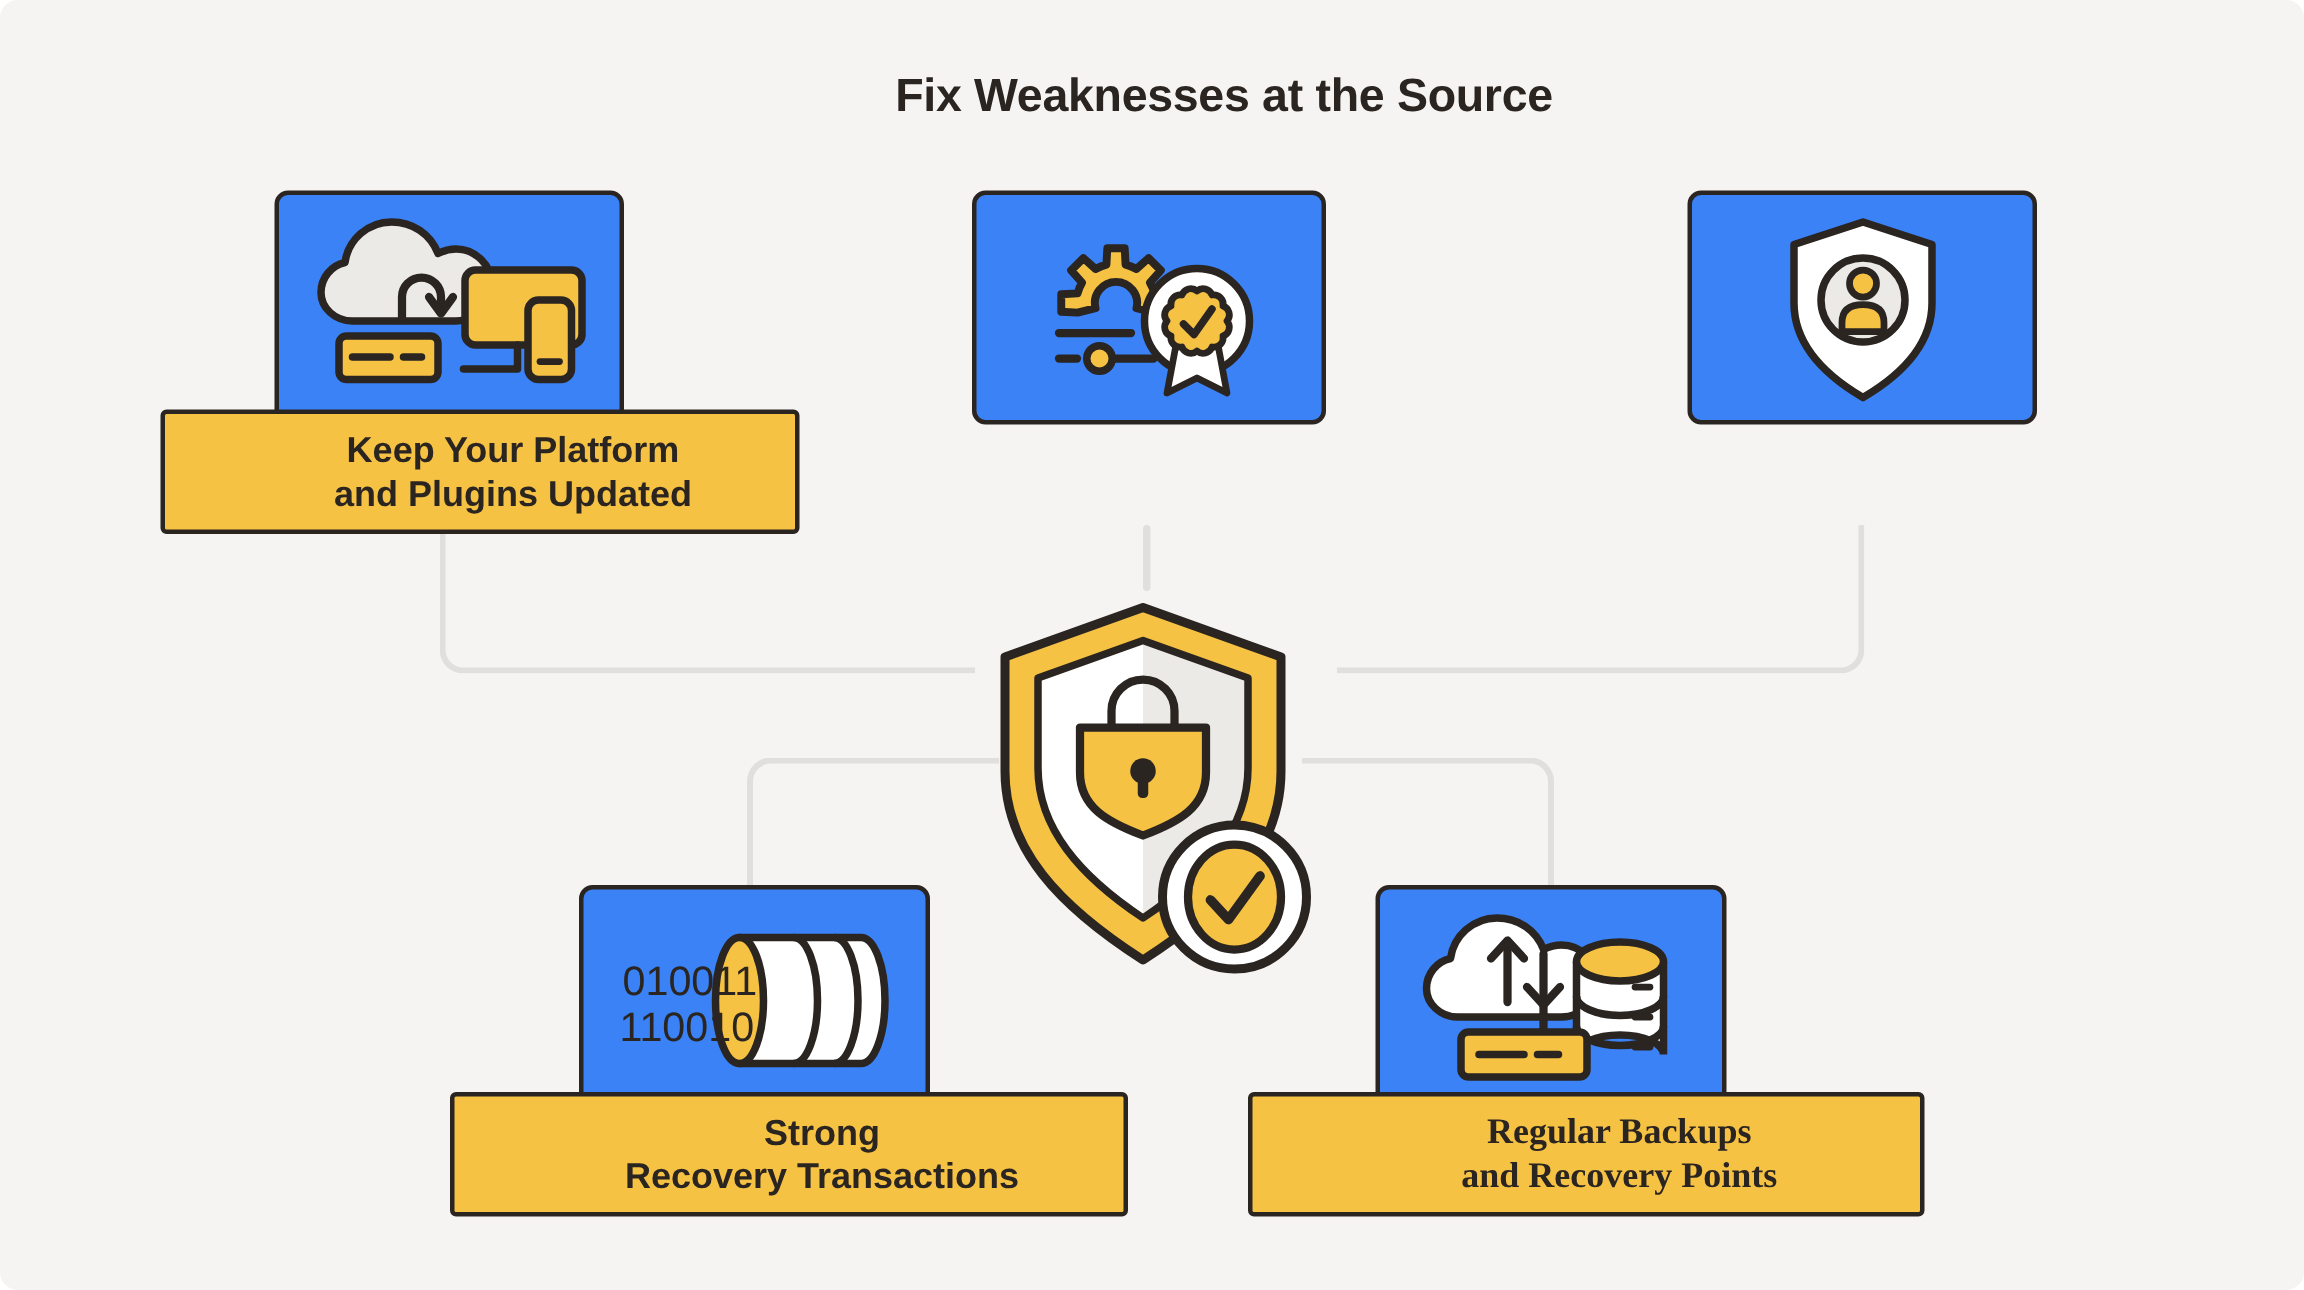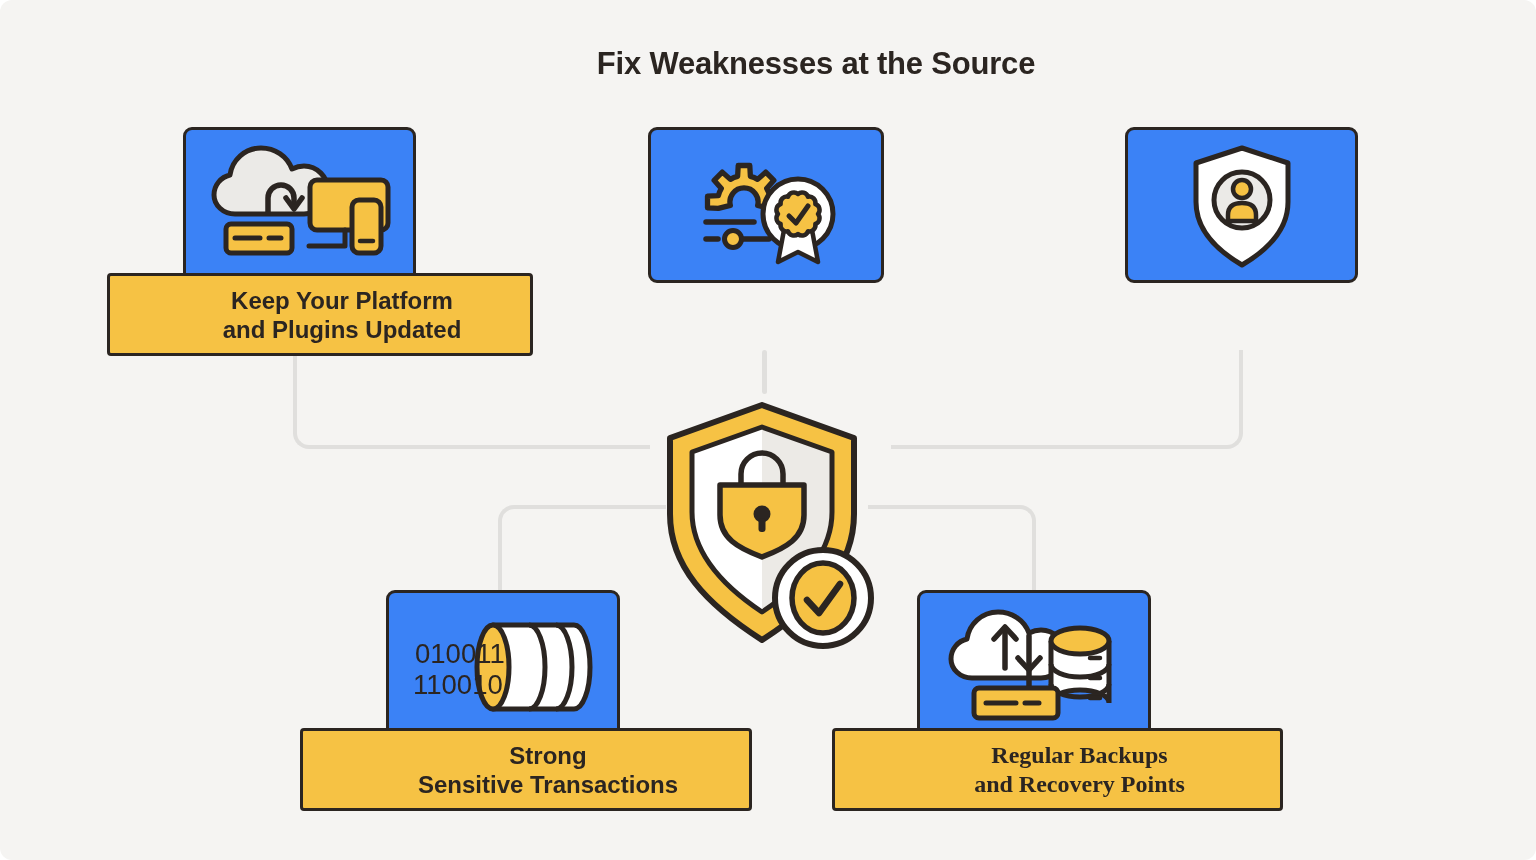--- a/index.html
+++ b/index.html
@@ -134,21 +134,21 @@
       <path d="M100,29 H181 A16,42 0 0 1 181,113 H100 Z" fill="#ffffff" stroke="#2b2521" stroke-width="5" stroke-linejoin="round"></path>
       <path d="M136,29 A16,42 0 0 1 136,113" fill="none" stroke="#2b2521" stroke-width="5"></path>
       <path d="M163,29 A16,42 0 0 1 163,113" fill="none" stroke="#2b2521" stroke-width="5"></path>
       <ellipse cx="100" cy="71" rx="16" ry="42" fill="#f6c244" stroke="#2b2521" stroke-width="5"></ellipse>
       <text x="22" y="67" font-size="27.5" fill="#2b2521">010011</text>
       <text x="20" y="98" font-size="27.5" fill="#2b2521">110010</text>
     </svg>
   </div>
   <div class="label-bar" id="card4-label">
     <span>Strong</span>
-    <span>Sensitive Transactions</span>
+    <span>Recovery Transactions</span>
   </div>
 
   <div class="icon-box" id="card5-box">
     <svg width="220" height="139" viewBox="0 0 220 139">
       <path d="M48,82 C36,82 27,73 27,63 C27,53 34,45 43,43 C45,28 58,16 74,16 C88,16 100,24 105,37 C109,35 113,34 117,34 C130,34 141,45 141,58 C141,71 130,82 117,82 Z" fill="#ffffff" stroke="#2b2521" stroke-width="5" stroke-linejoin="round"></path>
       <path d="M81,72 V32" stroke="#2b2521" stroke-width="5.5" stroke-linecap="round"></path>
       <path d="M70,43 L81,31 L92,43" fill="none" stroke="#2b2521" stroke-width="5.5" stroke-linecap="round" stroke-linejoin="round"></path>
       <path d="M105,40 V93" stroke="#2b2521" stroke-width="5.5" stroke-linecap="round"></path>
       <path d="M94,62 L105,74 L116,62" fill="none" stroke="#2b2521" stroke-width="5.5" stroke-linecap="round" stroke-linejoin="round"></path>
       <path d="M127,45 L127,107 A29,13 0 0 1 185,107 L185,45" fill="#ffffff" stroke="#2b2521" stroke-width="5"></path>

